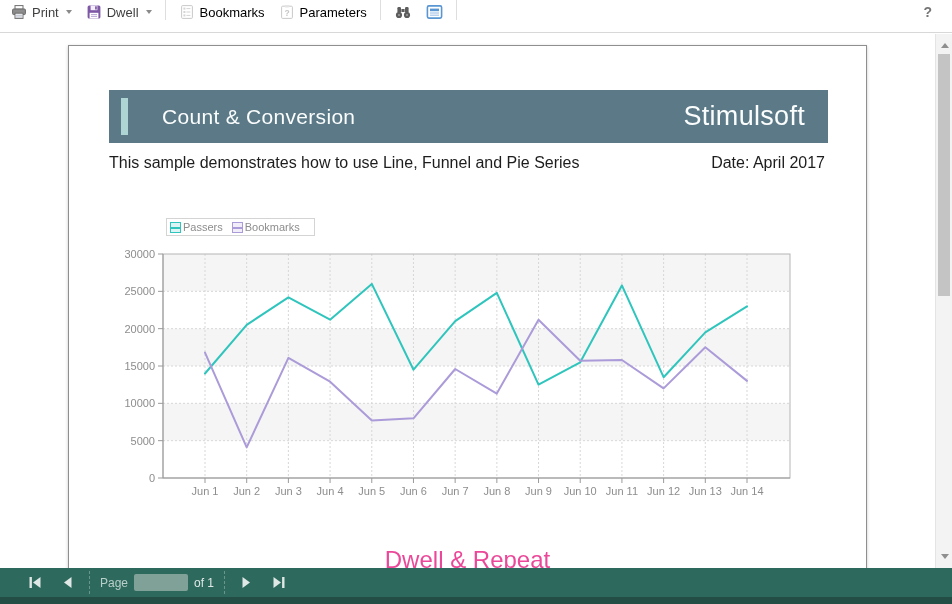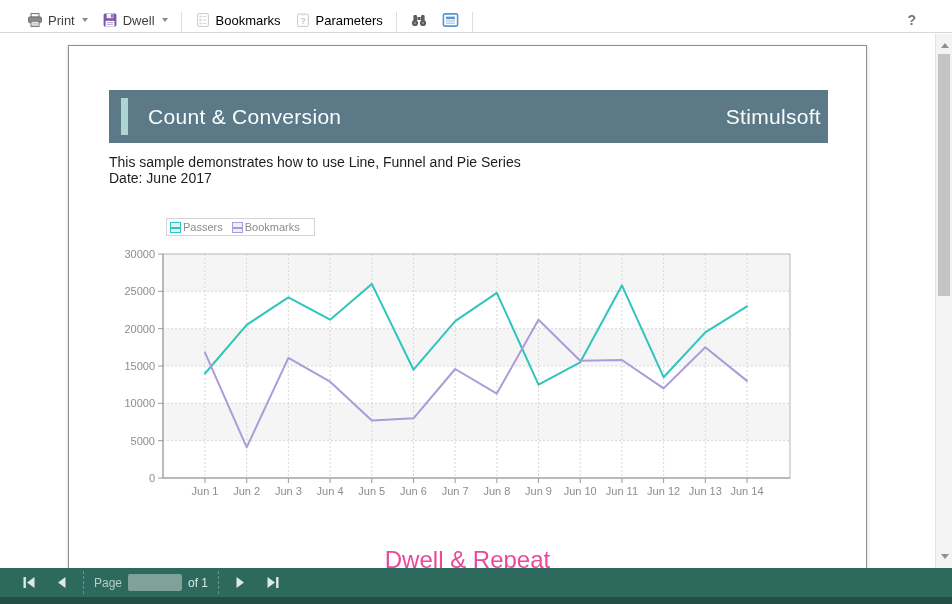--- a/index.html
+++ b/index.html
@@ -1,43 +1,43 @@
 <!DOCTYPE html>
 <html><head>
 <meta charset="utf-8">
 <style>
   * { margin:0; padding:0; box-sizing:border-box; }
   html,body { width:952px; height:604px; background:#fff; font-family:"Liberation Sans","DejaVu Sans",sans-serif; }
   .app { position:relative; width:952px; height:604px; overflow:hidden; background:#fff; }
 
   
   .toolbar { position:absolute; top:0; left:0; right:0; height:33px; background:#fff;
-             border-bottom:1px solid #d8d8d8; display:flex; align-items:flex-end; padding:0 20px; z-index:6; }
+             border-bottom:1px solid #d8d8d8; display:flex; align-items:flex-start; padding:0 4px; z-index:6; }
   .tb-btn { display:flex; align-items:center; gap:5px; padding:4px 7px; border-radius:3px;
             color:#3f3f3f; font-size:13px; cursor:pointer; white-space:nowrap; }
   .tb-btn.disabled { color:#000000; cursor:default; }
   .tb-sep { width:1px; height:20px; background:#dedede; margin:0 6px; }
   .caret { width:0; height:0; border-left:3.5px solid transparent; border-right:3.5px solid transparent;
            border-top:4px solid #8a8a8a; margin-left:2px; }
   .tb-help { margin-left:auto; margin-right:8px; color:#757575; font-weight:bold; font-size:14px; padding:4px 8px; cursor:pointer; }
   .tb-btn svg { display:block; }
 
   
   .viewer { position:absolute; top:34px; left:0; right:0; height:534px; background:#fff; overflow:hidden; }
   .paper  { position:absolute; left:68px; top:11px; width:799px; height:660px; background:#fff;
             border:1px solid #8f8f8f; box-shadow:0 1px 3px rgba(0,0,0,.22); }
 
   
   .rp-header { position:absolute; left:40px; top:44px; width:719px; height:53px; background:#5b7987;
                display:flex; align-items:center; }
   .rp-accent { position:absolute; left:12px; top:8px; width:7px; height:37px; background:#aed4d3; }
-  .rp-title  { margin-left:39px; color:#fbfdfd; font-size:21px; letter-spacing:.3px; }
-  .rp-brand  { margin-left:auto; margin-right:7px; color:#fbfdfd; font-size:21px; letter-spacing:.3px; }
+  .rp-title  { margin-left:53px; color:#fbfdfd; font-size:21px; letter-spacing:.3px; }
+  .rp-brand  { margin-left:auto; margin-right:23px; color:#fbfdfd; font-size:27px; letter-spacing:.3px; }
   .rp-subrow { position:absolute; left:40px; right:41px; top:108px; display:flex; justify-content:space-between;
-               color:#1d1d1d; font-size:14px;flex-direction:column; }
+               color:#1d1d1d; font-size:16px; }
 
   
   .legend { position:absolute; left:97px; top:172px; display:flex; align-items:center; gap:9px;
             border:1px solid #d4d4d4; background:#fff; padding:2px 14px 2px 3px; font-size:11px; color:#8d8d8d; }
   .legend .li { display:flex; align-items:center; gap:2px; }
   .legend .sw { width:11px; height:11px; border:1px solid; position:relative; }
   .legend .sw i { position:absolute; left:0; right:0; top:4.5px; height:1.5px; display:block; }
 
   
   .chart-svg { position:absolute; left:50px; top:200px; }
@@ -48,21 +48,21 @@
 
   
   .scrollbar { position:absolute; top:0; right:0; width:17px; height:534px; background:#f3f3f3; border-left:1px solid #e4e4e4; }
   .sb-arrow { position:absolute; left:4.5px; width:0; height:0; cursor:pointer; }
   .sb-up   { top:9px;    border-left:4.5px solid transparent; border-right:4.5px solid transparent; border-bottom:5px solid #8f8f8f; }
   .sb-down { bottom:9px; border-left:4.5px solid transparent; border-right:4.5px solid transparent; border-top:5px solid #8f8f8f; }
   .sb-thumb { position:absolute; left:2px; top:20px; width:12px; height:242px; background:#c4c4c4; cursor:pointer; }
 
   
   .statusbar { position:absolute; left:0; right:0; top:568px; height:36px; background:#2e695e;
-               border-bottom:7px solid #224e45; display:flex; align-items:center; padding:0 16px;
+               border-bottom:7px solid #224e45; display:flex; align-items:center; padding:0 22px;
                color:#dfe8e5; font-size:12px; z-index:6; }
   .nav-btn { display:flex; align-items:center; padding:4px 6px; cursor:pointer; }
   .sbdash { align-self:stretch; margin:3px 10px; border-left:1px dashed #6b958b; }
   .page-group { display:flex; align-items:center; gap:6px; }
   .page-label { color:#b9cfc9; }
   .page-input { width:54px; height:17px; background:#7fa198; border:none; border-radius:2px;
                 color:#fff; font-size:12px; padding:0 4px; outline:none; }
   .right-group { margin-left:auto; display:flex; align-items:center; }
   .zoom-group { display:flex; align-items:center; gap:6px; padding:4px 4px; cursor:pointer; }
   .zoom-caret { width:0; height:0; border-left:3.5px solid transparent; border-right:3.5px solid transparent;
@@ -158,21 +158,21 @@
     <div class="paper">
 
       <div class="rp-header">
         <span class="rp-accent"></span>
         <span class="rp-title">Count &amp; Conversion</span>
         <span class="rp-brand">Stimulsoft</span>
       </div>
 
       <div class="rp-subrow">
         <span>This sample demonstrates how to use Line, Funnel and Pie Series</span>
-        <span>Date: June 2017</span>
+        <span>Date: April 2017</span>
       </div>
 
       <div class="legend">
           <span class="li">
             <span class="sw" style="border-color: rgb(47, 197, 189); background: rgba(47, 197, 189, 0.17);">
               <i style="background: rgb(47, 197, 189);"></i>
             </span>
             <span>Passers</span>
           </span>
           <span class="li">

